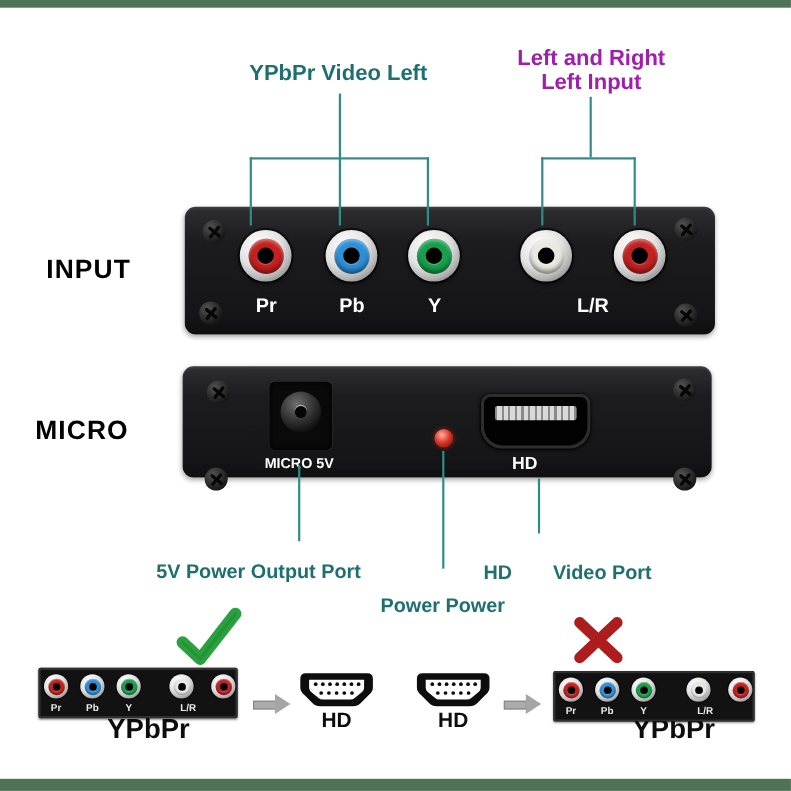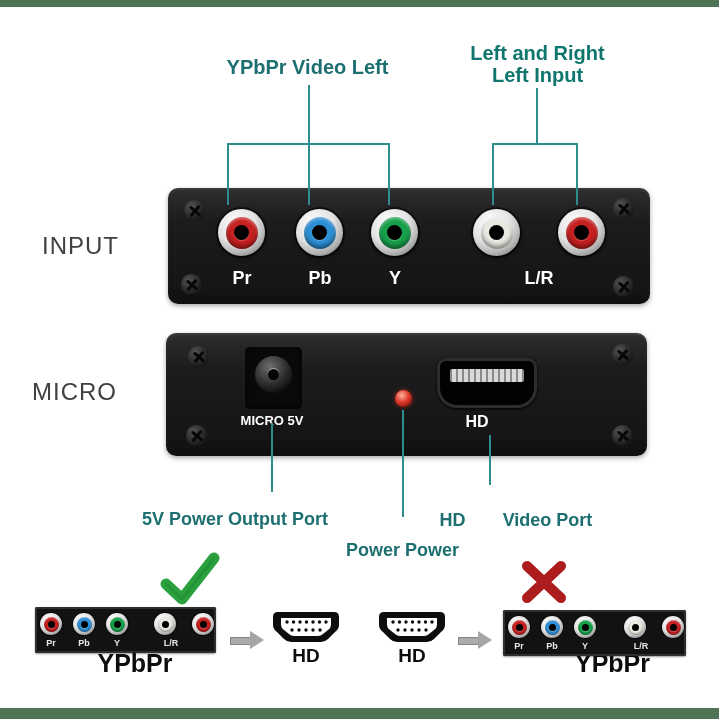--- a/index.html
+++ b/index.html
@@ -10,21 +10,21 @@
   .bar.bottom{top:708px;height:11px;}
 
   .ann{position:absolute;font-weight:bold;text-align:center;}
   .ann-video{left:200px;top:56px;width:215px;font-size:20px;}
   .ann-audio{left:445px;top:42px;width:185px;font-size:20px;line-height:22px;}
   .ann-out{font-size:18px;margin-top:22px;}
 
   .tline{position:absolute;width:2px;z-index:6;}
   .tline.h{height:2px;}
 
-  .section-label{position:absolute;font-weight:normal;color:#404040;font-size:24px;letter-spacing:1px;}
+  .section-label{position:absolute;font-weight:bold;color:#000000;font-size:24px;letter-spacing:1px;}
 
   .device{position:absolute;background:linear-gradient(180deg,#2e2e31,#1c1c1e 28%,#151517 85%,#0f0f10);
           border-radius:10px;box-shadow:inset 0 2px 2px rgba(255,255,255,.08),0 2px 5px rgba(0,0,0,.35);z-index:2;}
 
   .screw{position:absolute;width:21px;height:21px;border-radius:50%;
          background:radial-gradient(circle at 35% 30%,#525252,#262626 55%,#0b0b0b 90%);}
   .screw::before,.screw::after{content:"";position:absolute;left:50%;top:50%;width:14px;height:3px;
          background:#070707;border-radius:2px;}
   .screw::before{transform:translate(-50%,-50%) rotate(40deg);}
   .screw::after{transform:translate(-50%,-50%) rotate(-50deg);}
@@ -77,21 +77,21 @@
 </style>
 </head>
 <body>
 
 <div class="stage">
 
   <div class="bar top" style="background: rgb(78, 115, 85);"></div>
   <div class="bar bottom" style="background: rgb(78, 115, 85);"></div>
 
   <div class="ann ann-video" style="color: rgb(29, 111, 112);">YPbPr Video Left</div>
-  <div class="ann ann-audio" style="color: #0f766e;">
+  <div class="ann ann-audio" style="color: #a21caf;">
     <div>Left and Right</div>
     <div>Left Input</div>
   </div>
 
   <div class="section-label" style="left:42px;top:232px">INPUT</div>
   <div class="device" style="left:168px;top:188px;width:482px;height:116px">
     <div class="screw" style="left:16px;top:12px"></div>
     <div class="screw" style="left:445px;top:10px"></div>
     <div class="screw" style="left:13px;top:86px"></div>
     <div class="screw" style="left:445px;top:88px"></div>
@@ -122,21 +122,21 @@
   <div class="tline h" style="left: 227px; top: 143px; width: 163px; background: rgb(46, 140, 140);"></div>
   <div class="tline" style="left: 227px; top: 143px; height: 62px; background: rgb(46, 140, 140);"></div>
   <div class="tline" style="left: 308px; top: 143px; height: 62px; background: rgb(46, 140, 140);"></div>
   <div class="tline" style="left: 388px; top: 143px; height: 62px; background: rgb(46, 140, 140);"></div>
   <div class="tline" style="left: 536px; top: 88px; height: 55px; background: rgb(46, 140, 140);"></div>
   <div class="tline h" style="left: 492px; top: 143px; width: 86px; background: rgb(46, 140, 140);"></div>
   <div class="tline" style="left: 492px; top: 143px; height: 62px; background: rgb(46, 140, 140);"></div>
   <div class="tline" style="left: 576px; top: 143px; height: 62px; background: rgb(46, 140, 140);"></div>
 
   <div class="section-label" style="left:32px;top:378px">MICRO</div>
-  <div class="device" style="left:166px;top:333px;width:481px;height:123px">
+  <div class="device" style="left:166px;top:333px;width:481px;height:101px">
     <div class="screw" style="left:22px;top:13px"></div>
     <div class="screw" style="left:446px;top:11px"></div>
     <div class="screw" style="left:20px;top:92px"></div>
     <div class="screw" style="left:446px;top:92px"></div>
 
     <div class="dcjack">
       <div class="barrel"></div>
     </div>
     <div class="pl" style="left:56px;top:80px;width:100px;font-size:13px">MICRO 5V</div>
 

